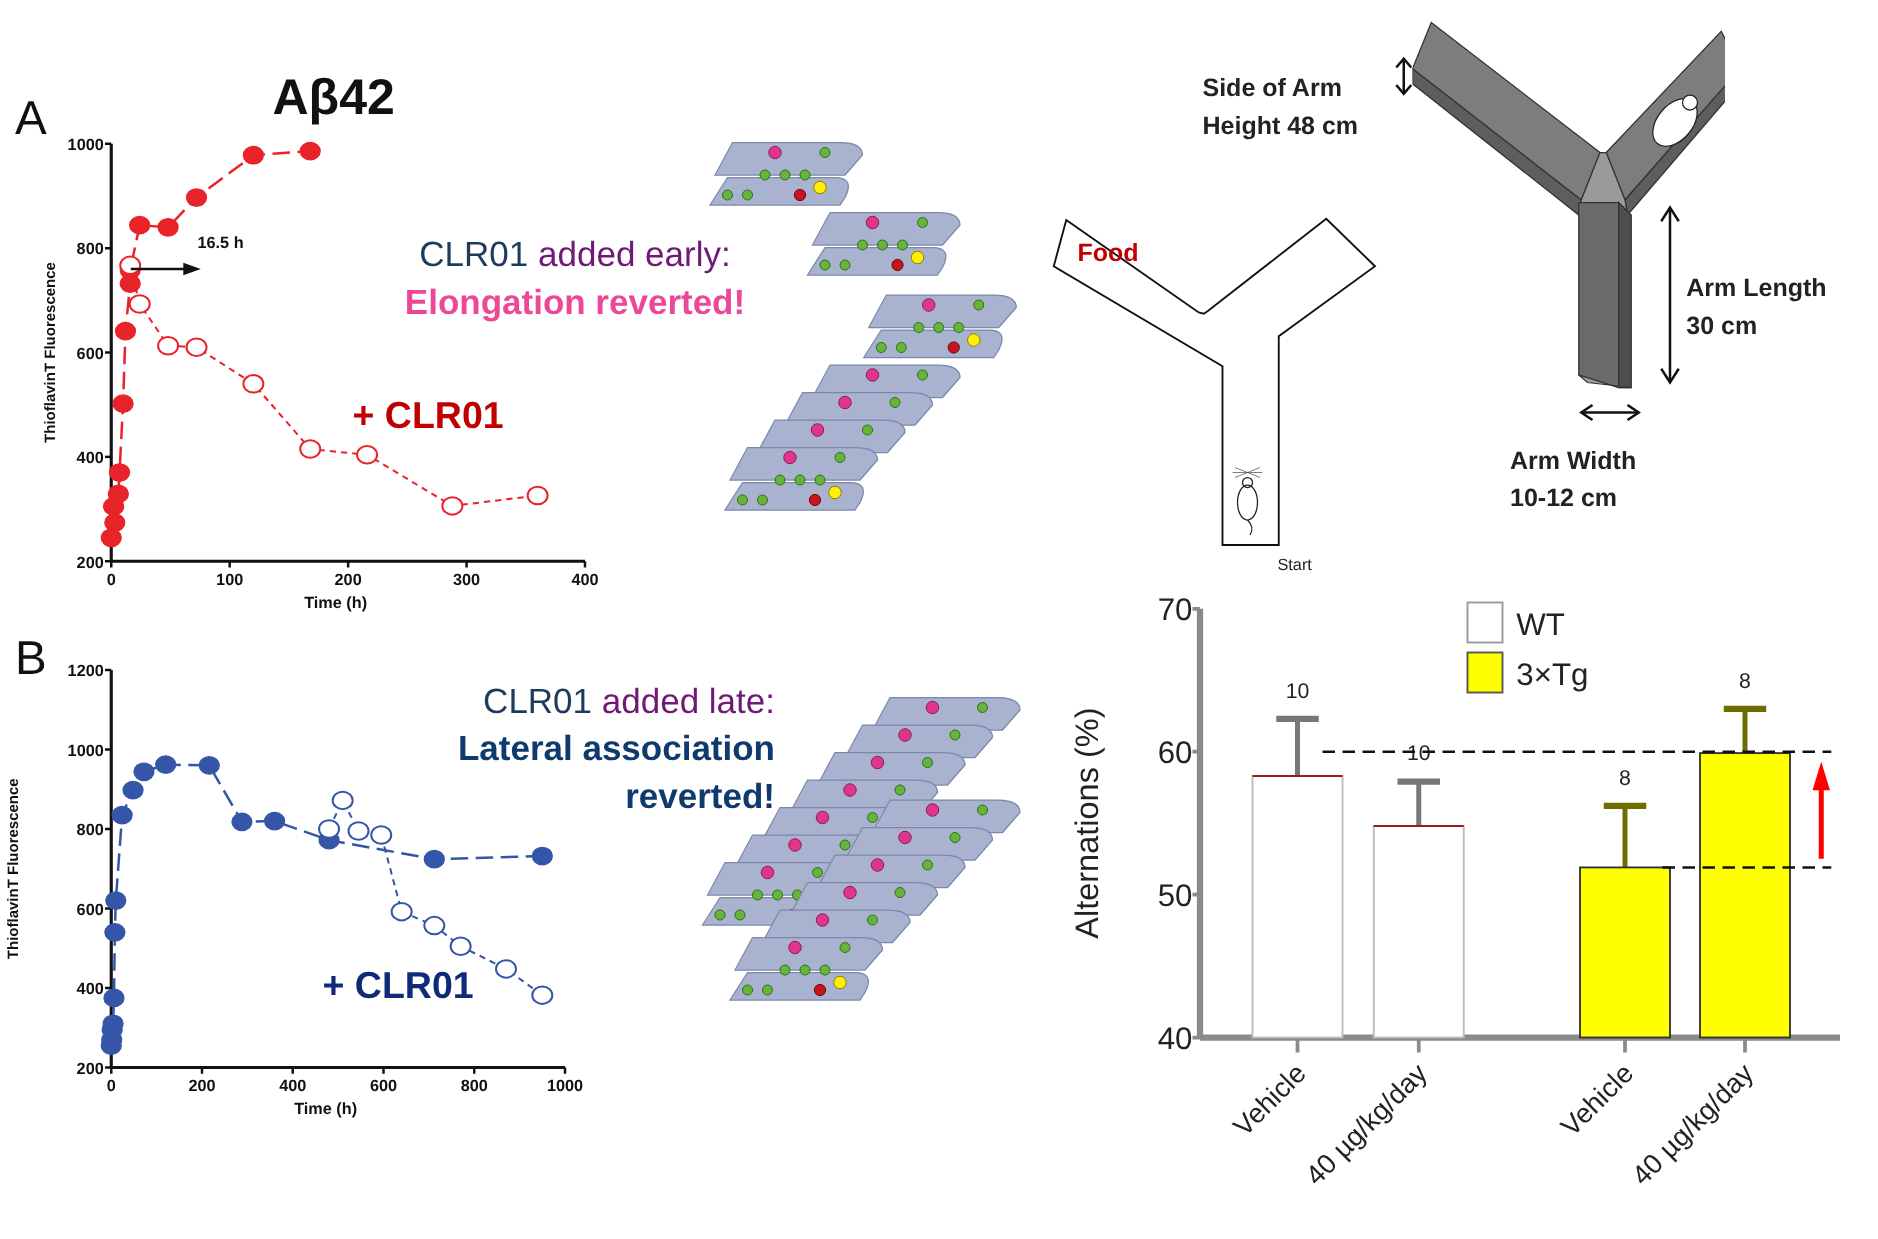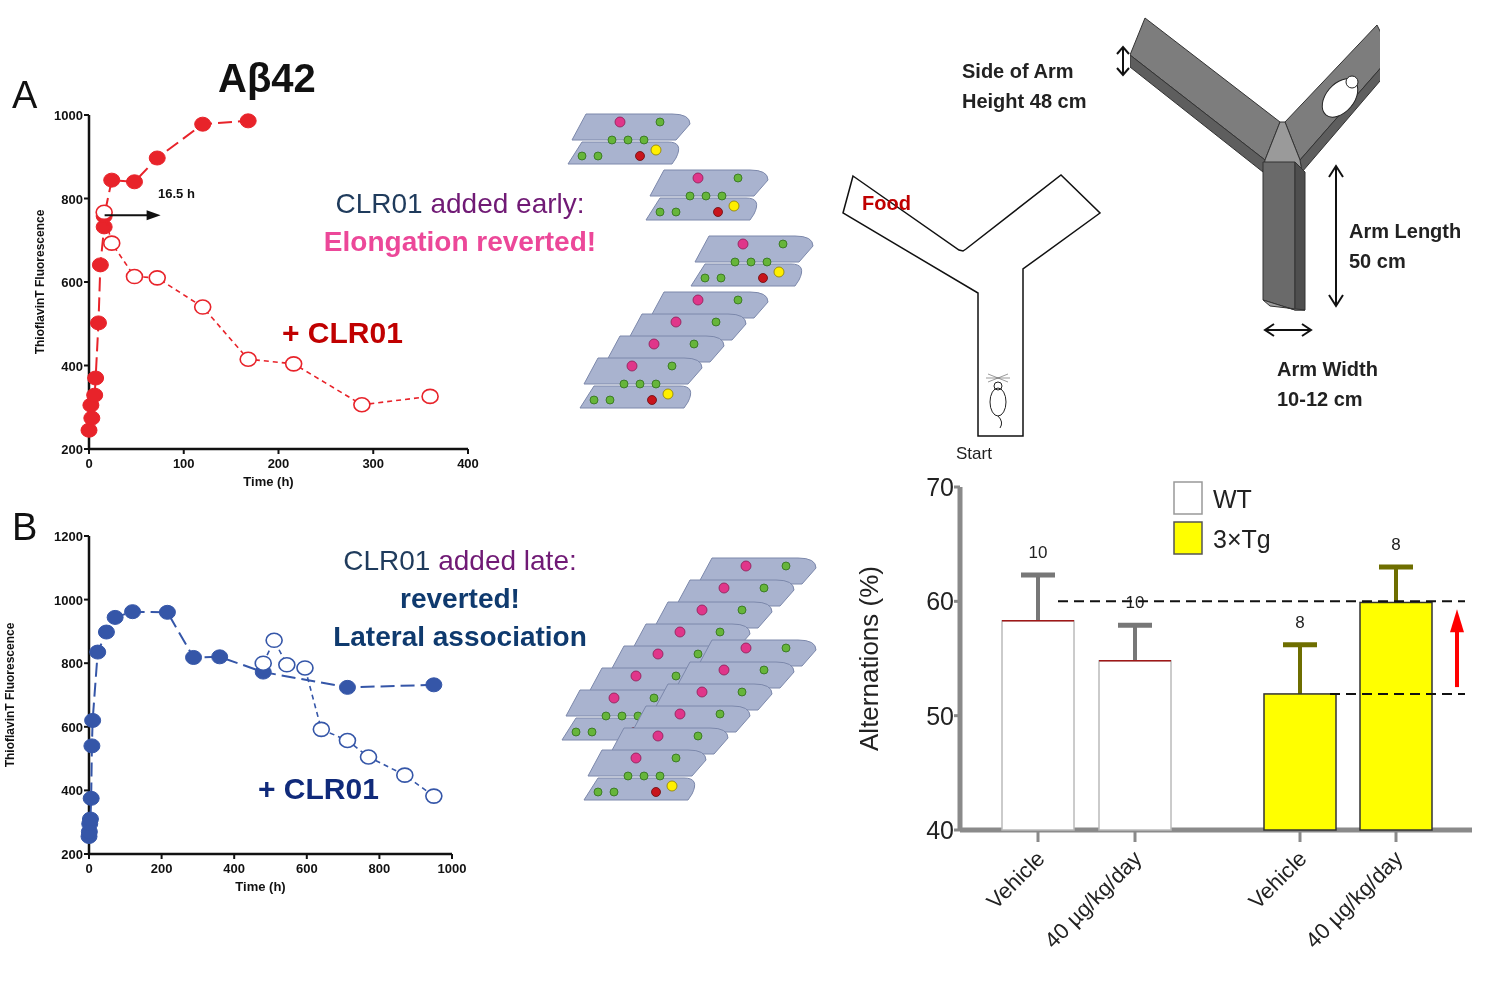--- a/index.html
+++ b/index.html
@@ -138,24 +138,24 @@
     <ellipse cx="404.81" cy="255.136" rx="8" ry="7" fill="#fff" stroke="#3556a8" stroke-width="1.6"></ellipse>
     <ellipse cx="433.84999999999997" cy="276.124" rx="8" ry="7" fill="#fff" stroke="#3556a8" stroke-width="1.6"></ellipse>
   </svg>
 
 <div class="abs caption" style="left:290px;top:185px;width:340px;">
   <div><span class="clr">CLR01</span><span class="plain"> added  early:</span></div>
   <div class="red-bold">Elongation reverted!</div>
 </div>
 <div class="abs clr-label-red" style="left:282px;top:316px;">+ CLR01</div>
 
-<div class="abs caption" style="left:300px;top:542px;width:320px;">
+<div class="abs caption" style="left:300px;top:542px;width:320px;text-align:right;">
   <div><span class="clr">CLR01</span><span class="plain"> added late:</span></div>
+  <div class="blue-bold">Lateral association</div>
   <div class="blue-bold">reverted!</div>
-  <div class="blue-bold">Lateral association</div>
 </div>
 <div class="abs clr-label-blue" style="left:258px;top:772px;">+ CLR01</div>
 
 <svg class="abs" id="fibrils" style="left:550px;top:100px;" width="290" height="740">
     <g transform="translate(22,14)">
       <path d="M14 0 L100 0 Q118 0 118 10 L104 26 L0 26 Z" fill="#a9b3cf" stroke="#7c88ab" stroke-width="1"></path>
       <circle cx="48" cy="8" r="5" fill="#e0368a" stroke="#8a1d55" stroke-width="0.8"></circle>
       <circle cx="88" cy="8" r="4" fill="#66b53a" stroke="#2f6d1a" stroke-width="0.8"></circle>
       <path d="M10 28 L96 28 Q112 28 104 44 L100 50 L-4 50 Z" fill="#a9b3cf" stroke="#7c88ab" stroke-width="1"></path>
       <circle cx="40" cy="26" r="4" fill="#66b53a" stroke="#2f6d1a" stroke-width="0.8"></circle>
@@ -306,21 +306,21 @@
 <svg class="abs" style="left:840px;top:160px;" width="330" height="300">
   <path d="M13 16 L 119 90 L 123 91 L 126 89 L 221 15 L 260 53 L 183 109 L 183 276 L 138 276 L 138 133 L 3 53 Z" transform="translate(0,0)" fill="none" stroke="#111" stroke-width="1.5"></path>
   <g transform="translate(158,222)">
     <ellipse cx="0" cy="20" rx="8" ry="14" fill="none" stroke="#222" stroke-width="1"></ellipse>
     <circle cx="0" cy="4" r="4" fill="none" stroke="#222" stroke-width="1"></circle>
     <path d="M-12 -4 L12 -4 M-10 -8 L10 0 M10 -8 L-10 0" stroke="#555" stroke-width="0.6"></path>
     <path d="M0 34 Q 6 40 2 46" fill="none" stroke="#222" stroke-width="1"></path>
   </g>
 </svg>
 <div class="abs food" style="left:862px;top:192px;">Food</div>
-<div class="abs" style="left:956px;top:444px;font-size:17px;color:#222;text-align:right;">Start</div>
+<div class="abs" style="left:1022px;top:444px;font-size:13px;color:#222;text-align:right;">Start</div>
 
 <svg class="abs" style="left:1130px;top:10px;" width="250" height="310">
   <polygon points="15,8 150,112 135,150 0,45" fill="#7d7d7d" stroke="#333" stroke-width="1"></polygon>
   <polygon points="0,45 135,150 133,162 0,57" fill="#5e5e5e" stroke="#333" stroke-width="1"></polygon>
   <polygon points="155,112 247,15 262,45 170,150" fill="#7d7d7d" stroke="#333" stroke-width="1"></polygon>
   <polygon points="170,150 262,45 262,57 172,162" fill="#5e5e5e" stroke="#333" stroke-width="1"></polygon>
   <polygon points="135,150 150,112 155,112 170,150 172,162 133,162" fill="#9a9a9a" stroke="#333" stroke-width="1"></polygon>
   <polygon points="133,152 165,152 165,300 133,290" fill="#6a6a6a" stroke="#333" stroke-width="1"></polygon>
   <polygon points="165,152 175,162 175,300 165,300" fill="#4e4e4e" stroke="#333" stroke-width="1"></polygon>
   <polygon points="133,290 165,300 175,300 140,296" fill="#a0a0a0" stroke="#333" stroke-width="1"></polygon>
@@ -346,23 +346,23 @@
     <polyline points="174,284 165,290 174,296"></polyline>
     <polyline points="202,284 211,290 202,296"></polyline>
   </g>
 </svg>
 <div class="abs maze-label" style="left:962px;top:56px;">
   <div>Side of Arm</div>
   <div>Height 48 cm</div>
 </div>
 <div class="abs maze-label" style="left:1349px;top:216px;">
   <div>Arm Length</div>
-  <div>50 cm</div>
+  <div>30 cm</div>
 </div>
-<div class="abs maze-label" style="left:1277px;top:354px;">
+<div class="abs maze-label" style="left:1208px;top:354px;">
   <div>Arm Width</div>
   <div>10-12 cm</div>
 </div>
 
 <svg class="abs" id="chart-c" style="left:840px;top:460px;" width="662" height="531">
     <line x1="120" y1="27" x2="120" y2="370" stroke="#8a8a8a" stroke-width="5"></line>
     <line x1="120" y1="370" x2="632" y2="370" stroke="#8a8a8a" stroke-width="5"></line>
     <line x1="114" y1="370" x2="120" y2="370" stroke="#8a8a8a" stroke-width="3"></line>
     <text x="114" y="379" text-anchor="end" font-size="25" fill="#222">40</text>
     <line x1="114" y1="255.66666666666669" x2="120" y2="255.66666666666669" stroke="#8a8a8a" stroke-width="3"></line>

